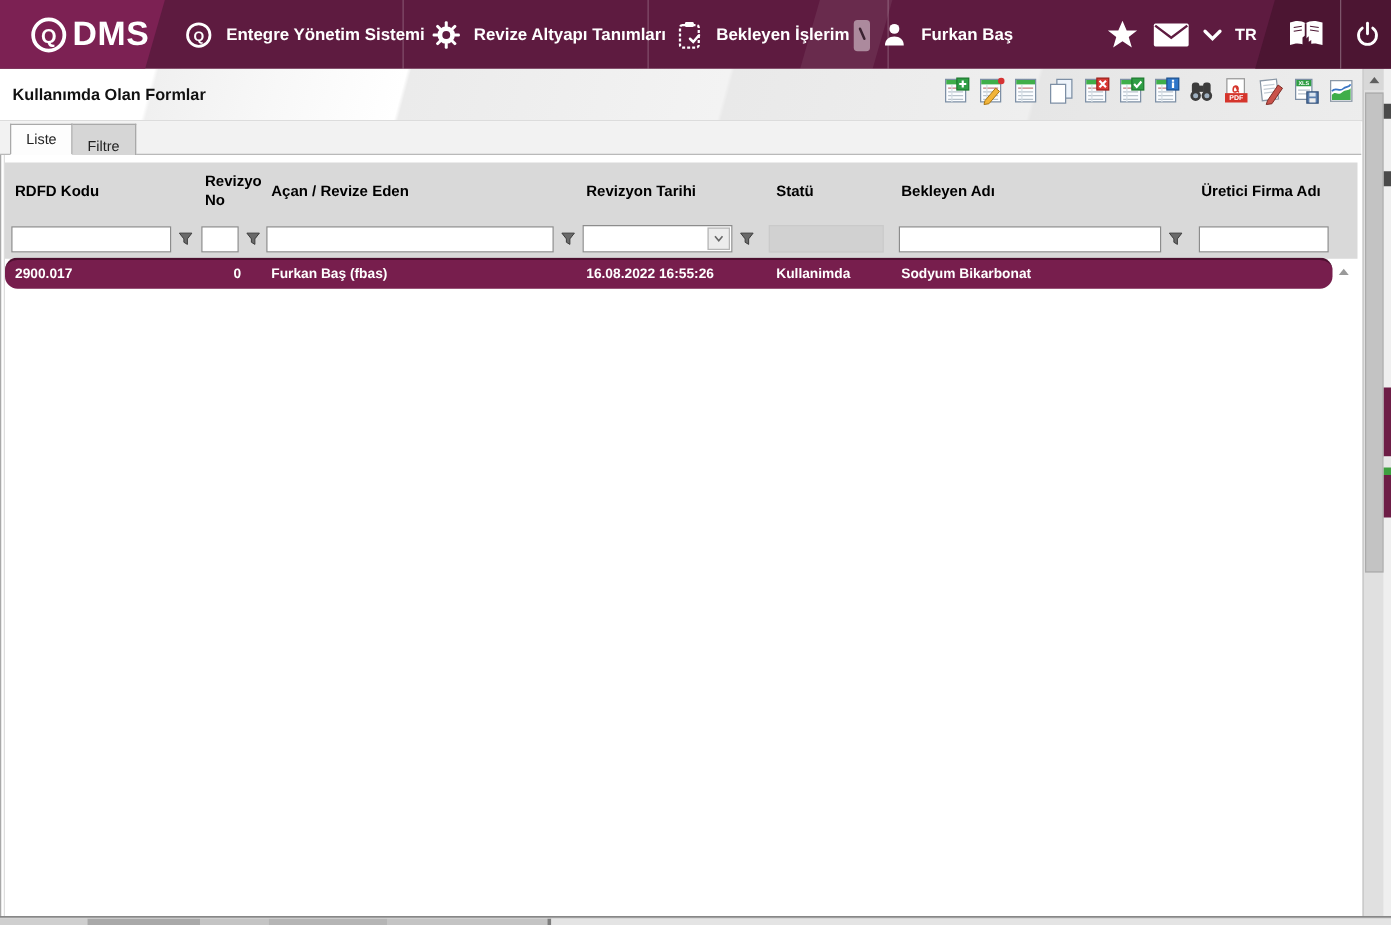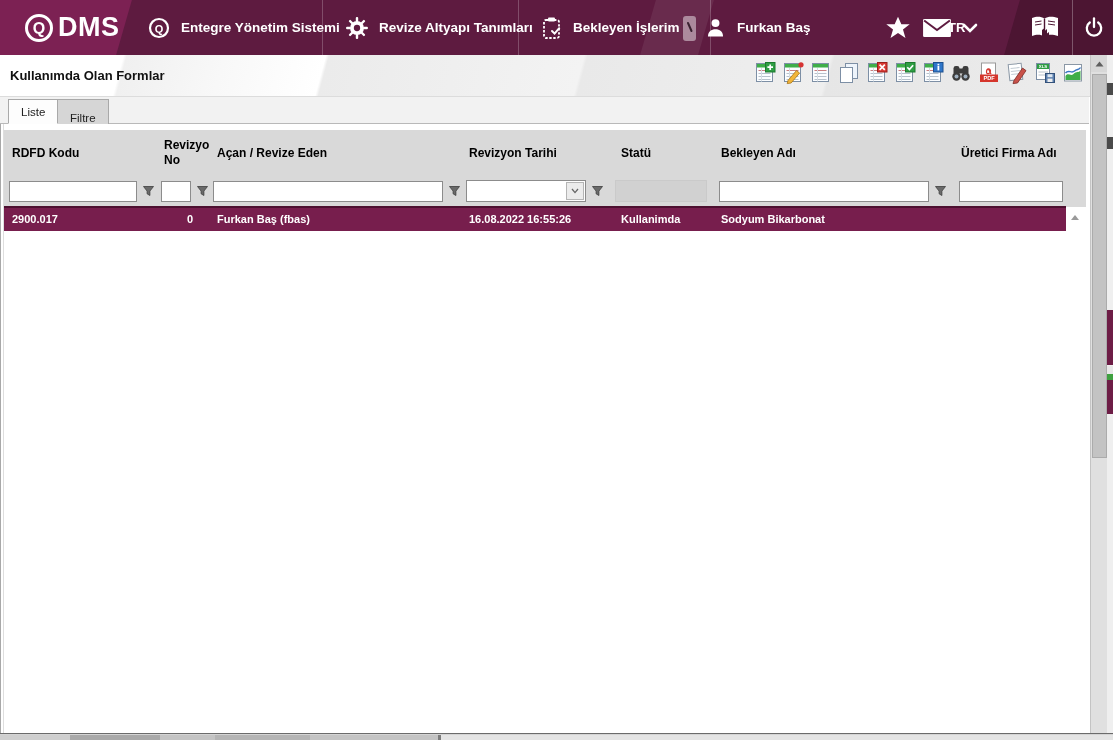--- a/index.html
+++ b/index.html
@@ -63,21 +63,21 @@
                padding:1px 3px; font-family:"Liberation Sans",sans-serif; }
   .funnel { margin-left:5px; cursor:pointer; flex:none; }
   .combo { position:relative; width:120px; height:22px; background:#fff;
            border:1px solid #8c8c8c; cursor:pointer; }
   .combo-btn { position:absolute; right:1px; top:1px; width:18px; height:18px;
                background:#ececec; border:1px solid #b5b5b5; display:flex;
                align-items:center; justify-content:center; cursor:pointer; }
   .statu-empty { width:92px; height:22px; background:#d1d1d1; border:1px solid #cacaca; }
 
   .data-row { position:absolute; left:3px; top:82px; width:1062px; height:25px;
-              background:#771e4d; border-top:2px solid #4d1030; display:flex; cursor:pointer; }
+              background:#771e4d; border-top:2px solid #4d1030; display:flex; cursor:pointer;border-radius:10px; }
   .data-cell { color:#fff; font-size:11px; font-weight:bold; line-height:22px;
                padding-left:8px; overflow:hidden; white-space:nowrap; }
   .data-cell.num { text-align:right; padding-left:0; padding-right:16px; }
   .data-cell.right { text-align:right; padding-left:0; padding-right:8px;margin-top:18px; }
 
   .grid-scroll-up { position:absolute; left:1068px; top:88px; width:12px; height:10px; cursor:pointer; }
 
   
   .v-scroll { position:absolute; left:1090px; top:55px; width:17px; height:678px;
               background:#e0e0e0; border-left:1px solid #c4c4c4; }
@@ -192,21 +192,21 @@
       <rect x="1" y="2.5" width="26" height="17" rx="1.2" fill="#fff"></rect>
       <path d="M2 4 L14 13 L26 4" stroke="#5e1b40" stroke-width="1.8" fill="none"></path>
     </svg>
   </div>
 
   <div class="nav-right-icon" style="left:962px">
     <svg width="16" height="12" viewBox="0 0 16 12">
       <path d="M2 3 L8 9 L14 3" stroke="#fff" stroke-width="2.6" fill="none" stroke-linecap="round"></path>
     </svg>
   </div>
-  <div class="nav-right-icon" style="left:948px">
+  <div class="nav-right-icon" style="left:988px">
     <span class="lang">TR</span>
   </div>
 
   <div class="nav-right-icon" style="left:1028px">
     <svg width="34" height="32" viewBox="0 0 34 32">
       <path d="M4 6 C9 4 13 4.5 16.5 6.5 C20 4.5 24 4 30 6 V24 C24 22 20 22.5 16.5 24.5 C13 22.5 9 22 4 24 Z" fill="#fff"></path>
       <line x1="16.5" y1="6.5" x2="16.5" y2="24.5" stroke="#4c1532" stroke-width="1.4"></line>
       <line x1="7" y1="10" x2="13.5" y2="9" stroke="#4c1532"></line>
       <line x1="7" y1="13" x2="13.5" y2="12" stroke="#4c1532"></line>
       <line x1="20" y1="9" x2="27" y2="10" stroke="#4c1532"></line>

